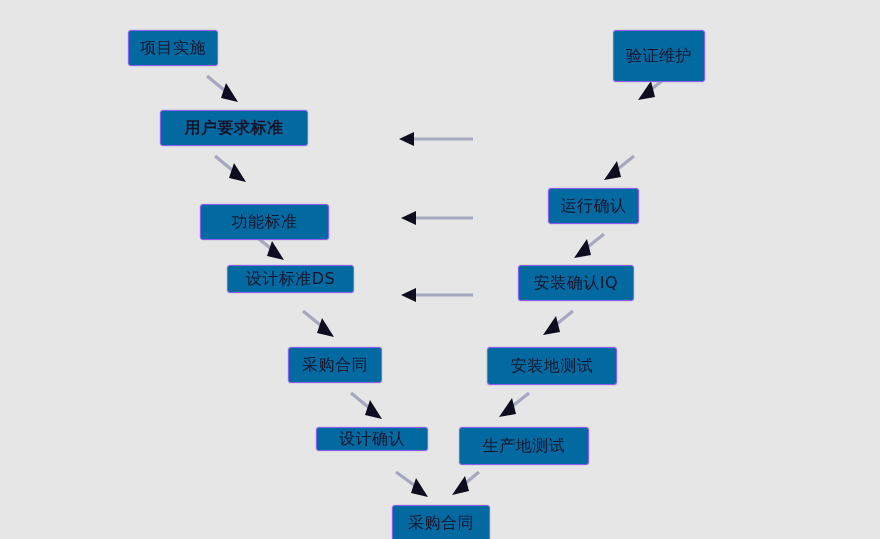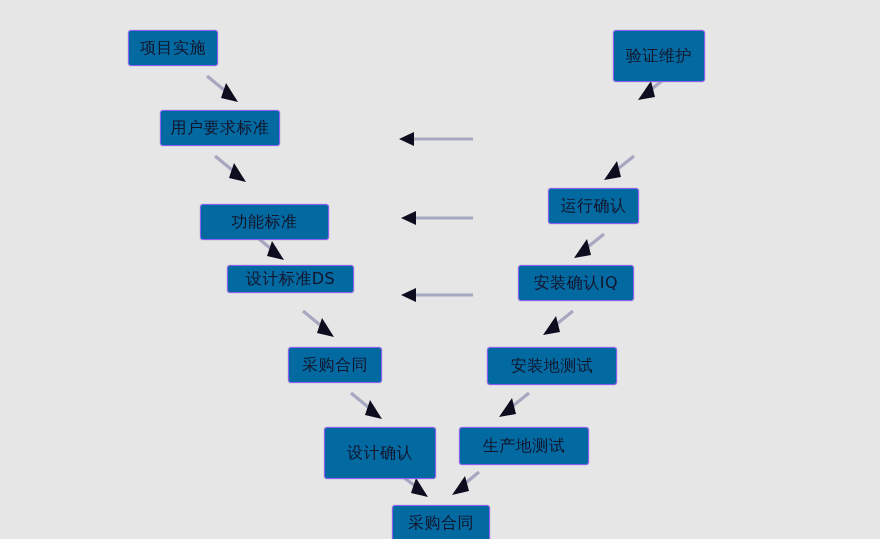--- a/index.html
+++ b/index.html
@@ -121,37 +121,37 @@
     <g>
       <line class="shaft" x1="473" y1="295" x2="412" y2="295"></line>
       <polygon class="head" points="401,295 416,288 416,302"></polygon>
     </g>
   </svg>
 
   <div class="node" style="left:128px; top:30px; width:90px; height:36px;">
     <span>项目实施</span>
   </div>
 
-  <div class="node" style="left:160px; top:110px; width:120px; height:36px;">
+  <div class="node" style="left:160px; top:110px; width:148px; height:36px;font-weight:bold;">
     <span>用户要求标准</span>
   </div>
 
   <div class="node" style="left:200px; top:204px; width:129px; height:36px;">
     <span>功能标准</span>
   </div>
 
   <div class="node" style="left:227px; top:265px; width:127px; height:28px;">
     <span>设计标准DS</span>
   </div>
 
   <div class="node" style="left:288px; top:347px; width:94px; height:36px;">
     <span>采购合同</span>
   </div>
 
-  <div class="node" style="left:324px; top:427px; width:112px; height:52px;justify-content:center;">
+  <div class="node" style="left:316px; top:427px; width:112px; height:24px;justify-content:center;">
     <span>设计确认</span>
   </div>
 
   <div class="node" style="left:613px; top:30px; width:92px; height:52px;">
     <span>验证维护</span>
   </div>
 
 
   <div class="node" style="left:548px; top:188px; width:91px; height:36px;">
     <span>运行确认</span>

